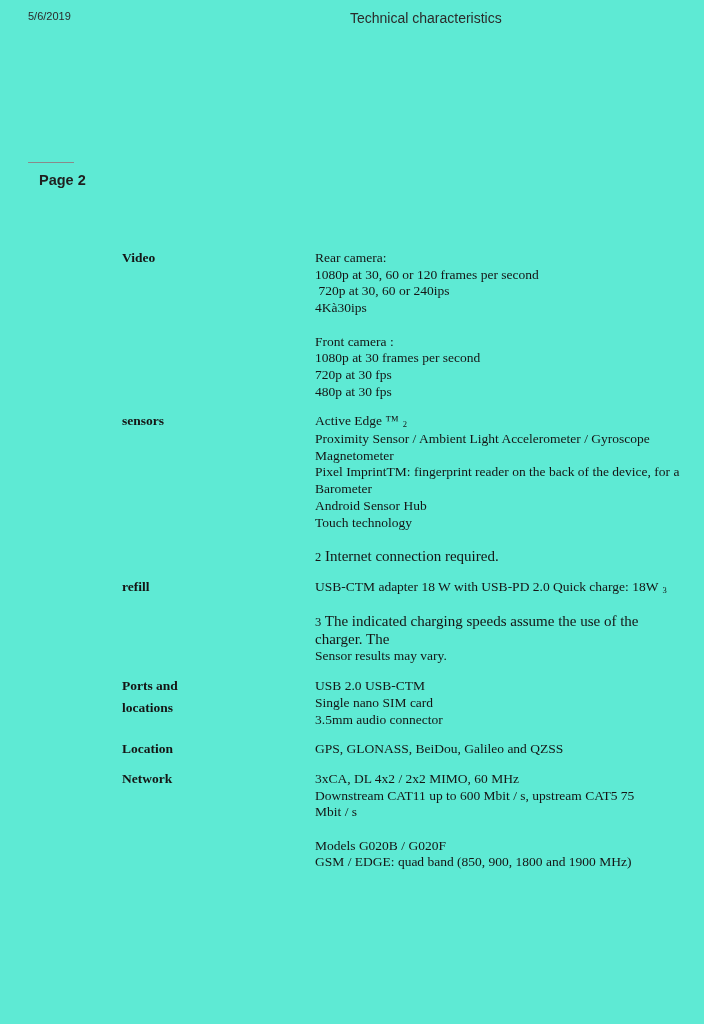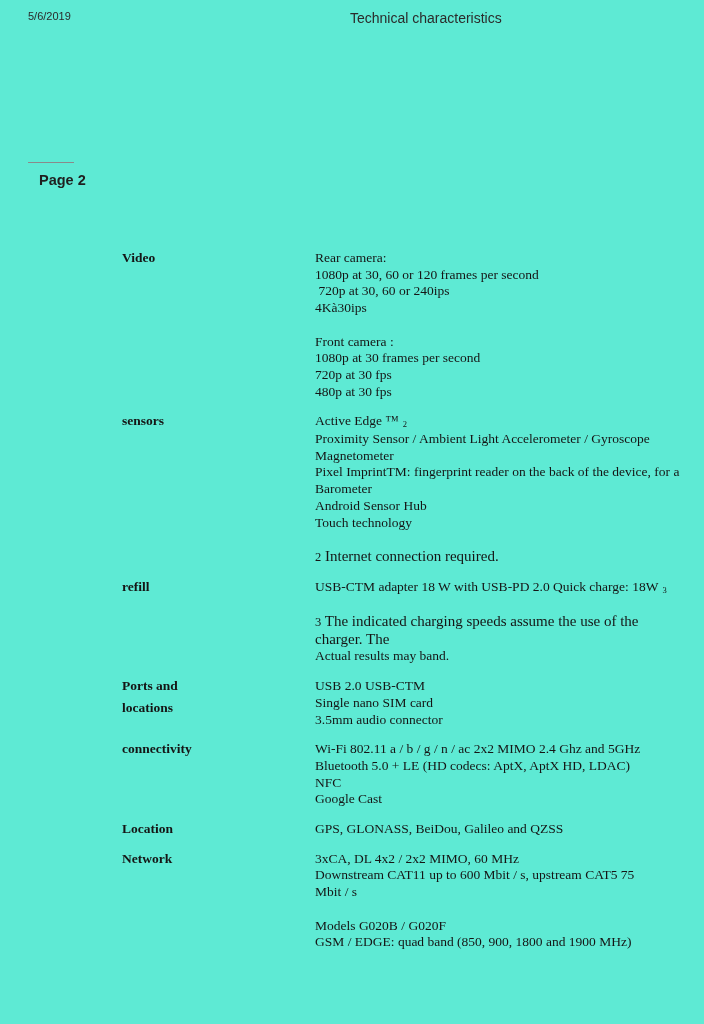--- a/index.html
+++ b/index.html
@@ -101,43 +101,32 @@
         </div>
       </div>
       <div class="spec-row">
         <div class="spec-label">
           <div class="label-line">refill</div>
         </div>
         <div class="spec-value">
           <div class="line"><span>USB-CTM adapter 18 W with USB-PD 2.0 Quick charge: 18W</span><span class="sub">3</span></div>
           <div class="line blank"></div>
           <div class="line"><span class="fn-marker">3</span><span class="fn-text"> The indicated charging speeds assume the use of the charger. The</span></div>
-          <div class="line">Actual results may band.</div>
+          <div class="line">Sensor results may vary.</div>
         </div>
       </div>
       <div class="spec-row">
         <div class="spec-label">
           <div class="label-line">Ports and</div>
           <div class="label-line label-line-follow">locations</div>
         </div>
         <div class="spec-value">
           <div class="line">USB 2.0 USB-CTM</div>
           <div class="line">Single nano SIM card</div>
           <div class="line">3.5mm audio connector</div>
-        </div>
-      </div>
-      <div class="spec-row">
-        <div class="spec-label">
-          <div class="label-line">connectivity</div>
-        </div>
-        <div class="spec-value">
-          <div class="line">Wi-Fi 802.11 a / b / g / n / ac 2x2 MIMO 2.4 Ghz and 5GHz</div>
-          <div class="line">Bluetooth 5.0 + LE (HD codecs: AptX, AptX HD, LDAC)</div>
-          <div class="line">NFC</div>
-          <div class="line">Google Cast</div>
         </div>
       </div>
       <div class="spec-row">
         <div class="spec-label">
           <div class="label-line">Location</div>
         </div>
         <div class="spec-value">
           <div class="line">GPS, GLONASS, BeiDou, Galileo and QZSS</div>
         </div>
       </div>

